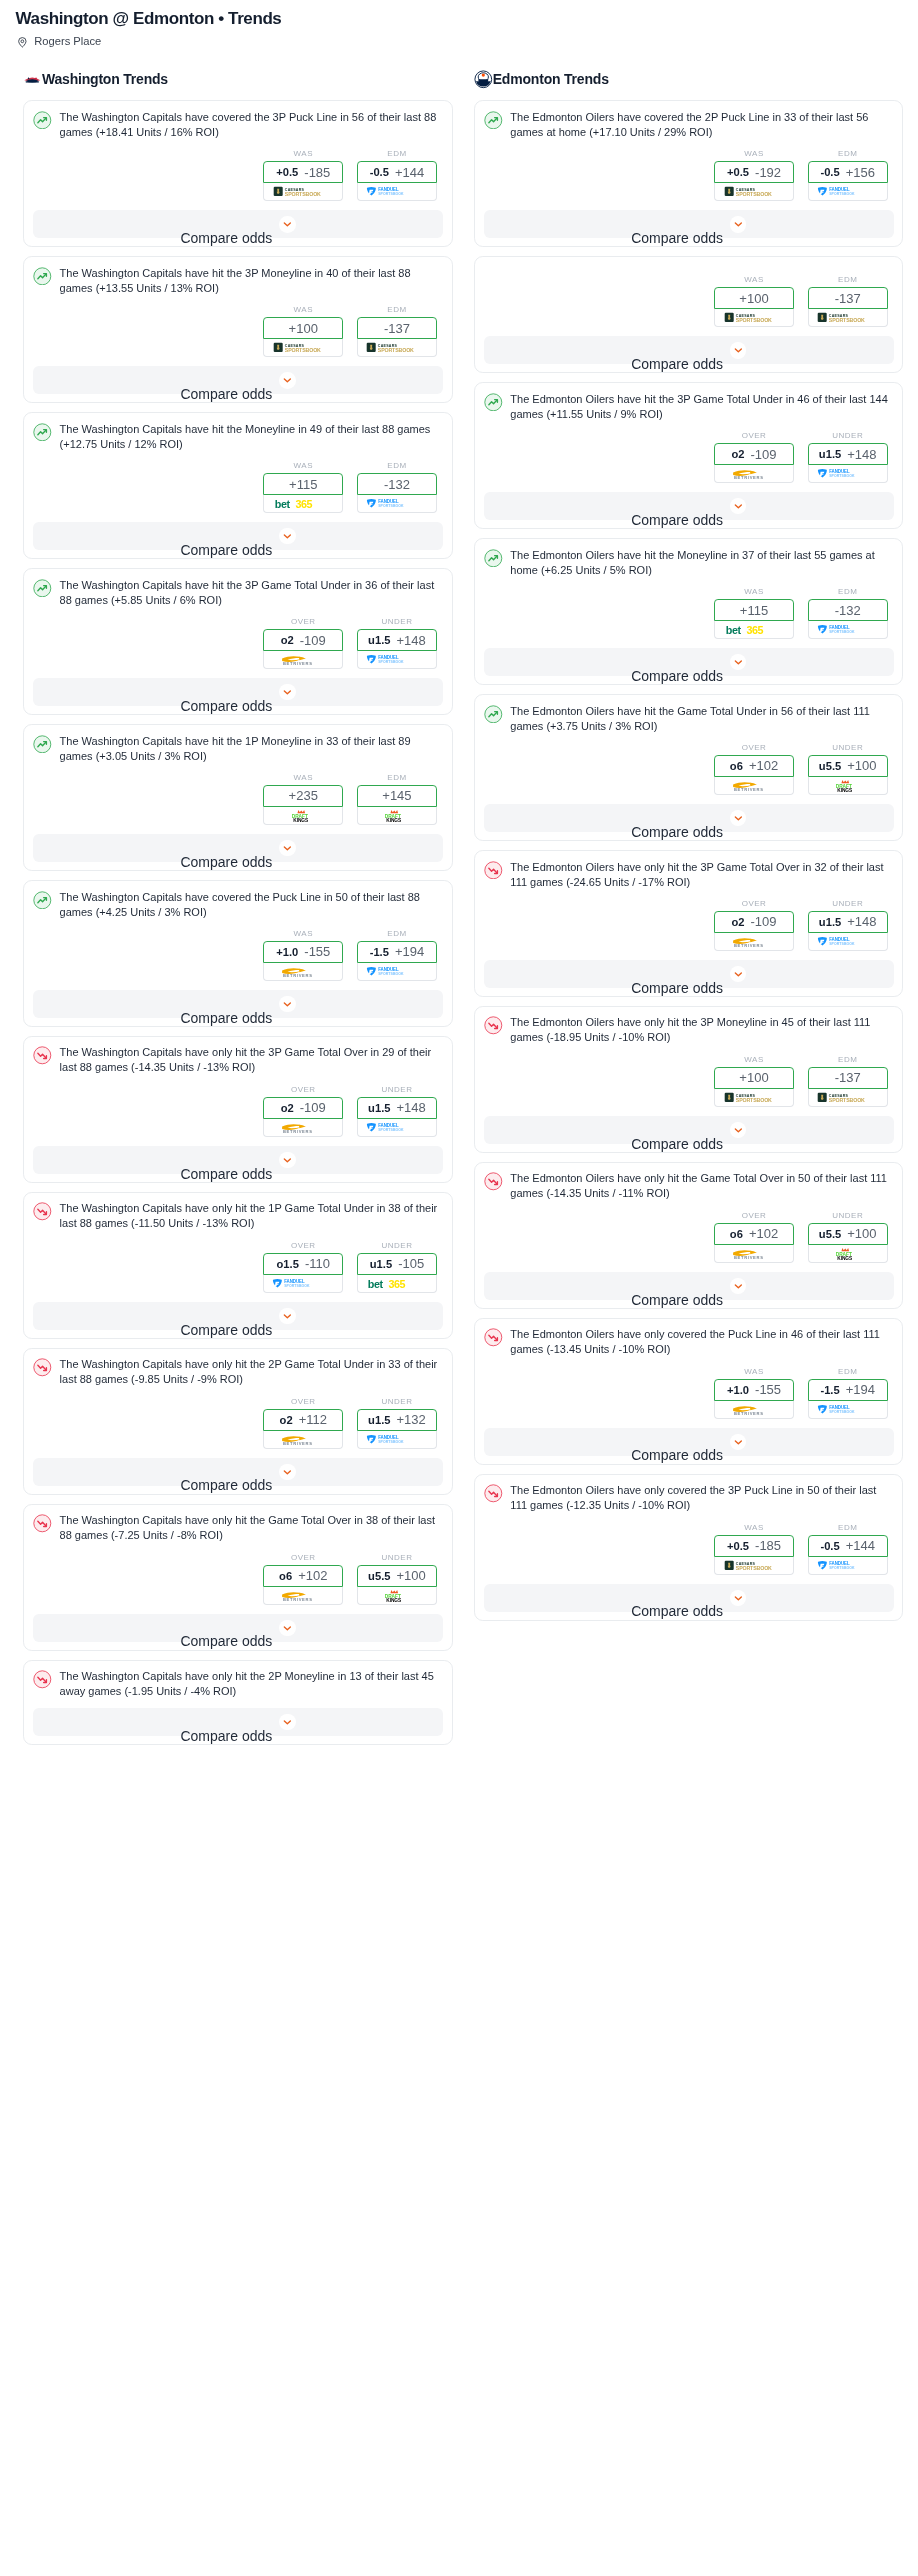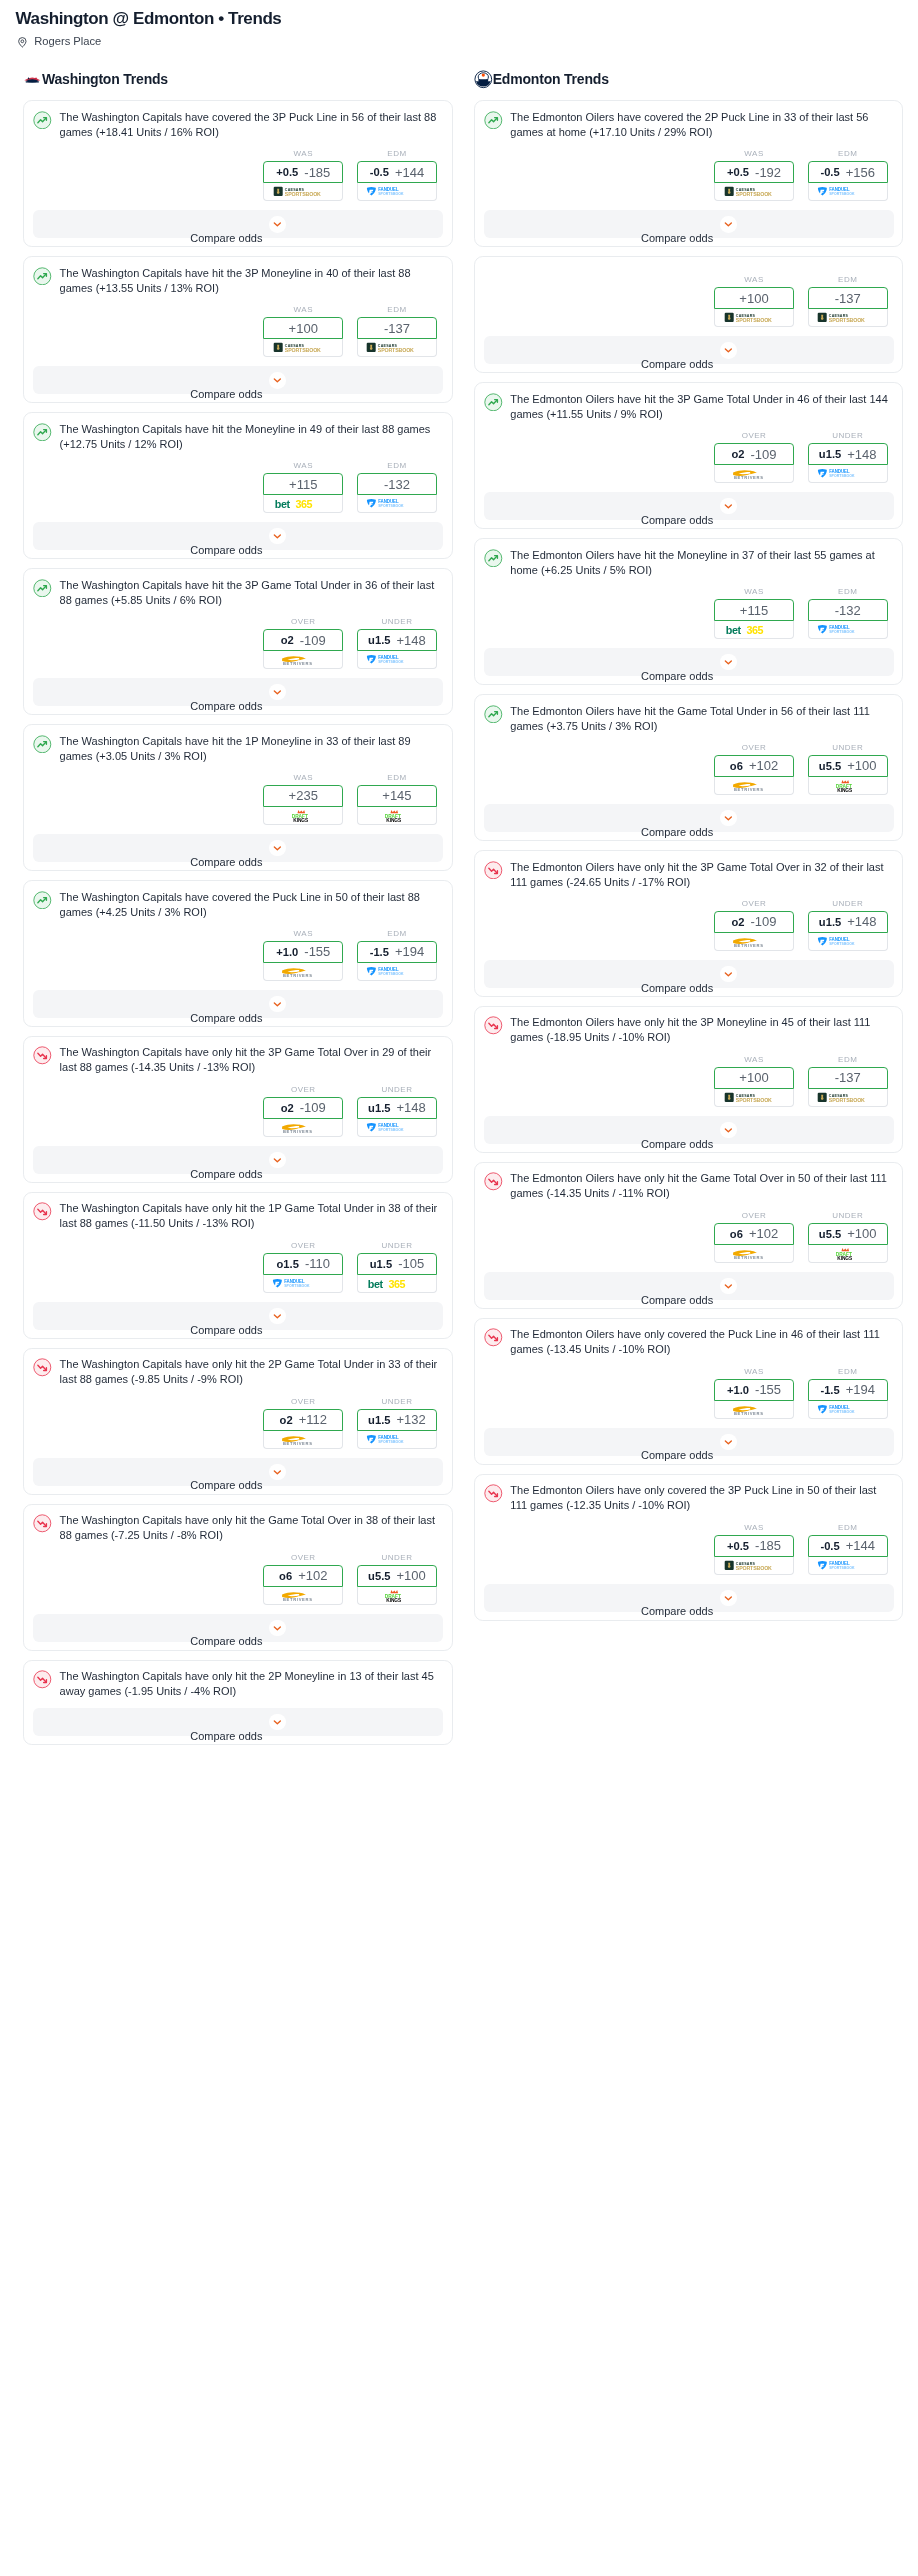--- a/index.html
+++ b/index.html
@@ -94,21 +94,21 @@
 
   .compare {
     margin-top: 8.8px;
     background: #f4f5f7;
     border-radius: 5.9px;
     height: 28px;
     display: flex; align-items: center; justify-content: center;
     gap: 6.8px;
     cursor: pointer;
   }
-  .compare-label { font-size: 11px; color: #1f2836; margin-top: 27px; }
+  .compare-label { font-size: 14px; color: #1f2836; margin-top: 27px; }
   .chev-circle {
     width: 16.6px; height: 16.6px; border-radius: 50%;
     background: #fff;
     display: flex; align-items: center; justify-content: center;
   }
 </style>
 </head>
 <body>
 
 <div class="page">

